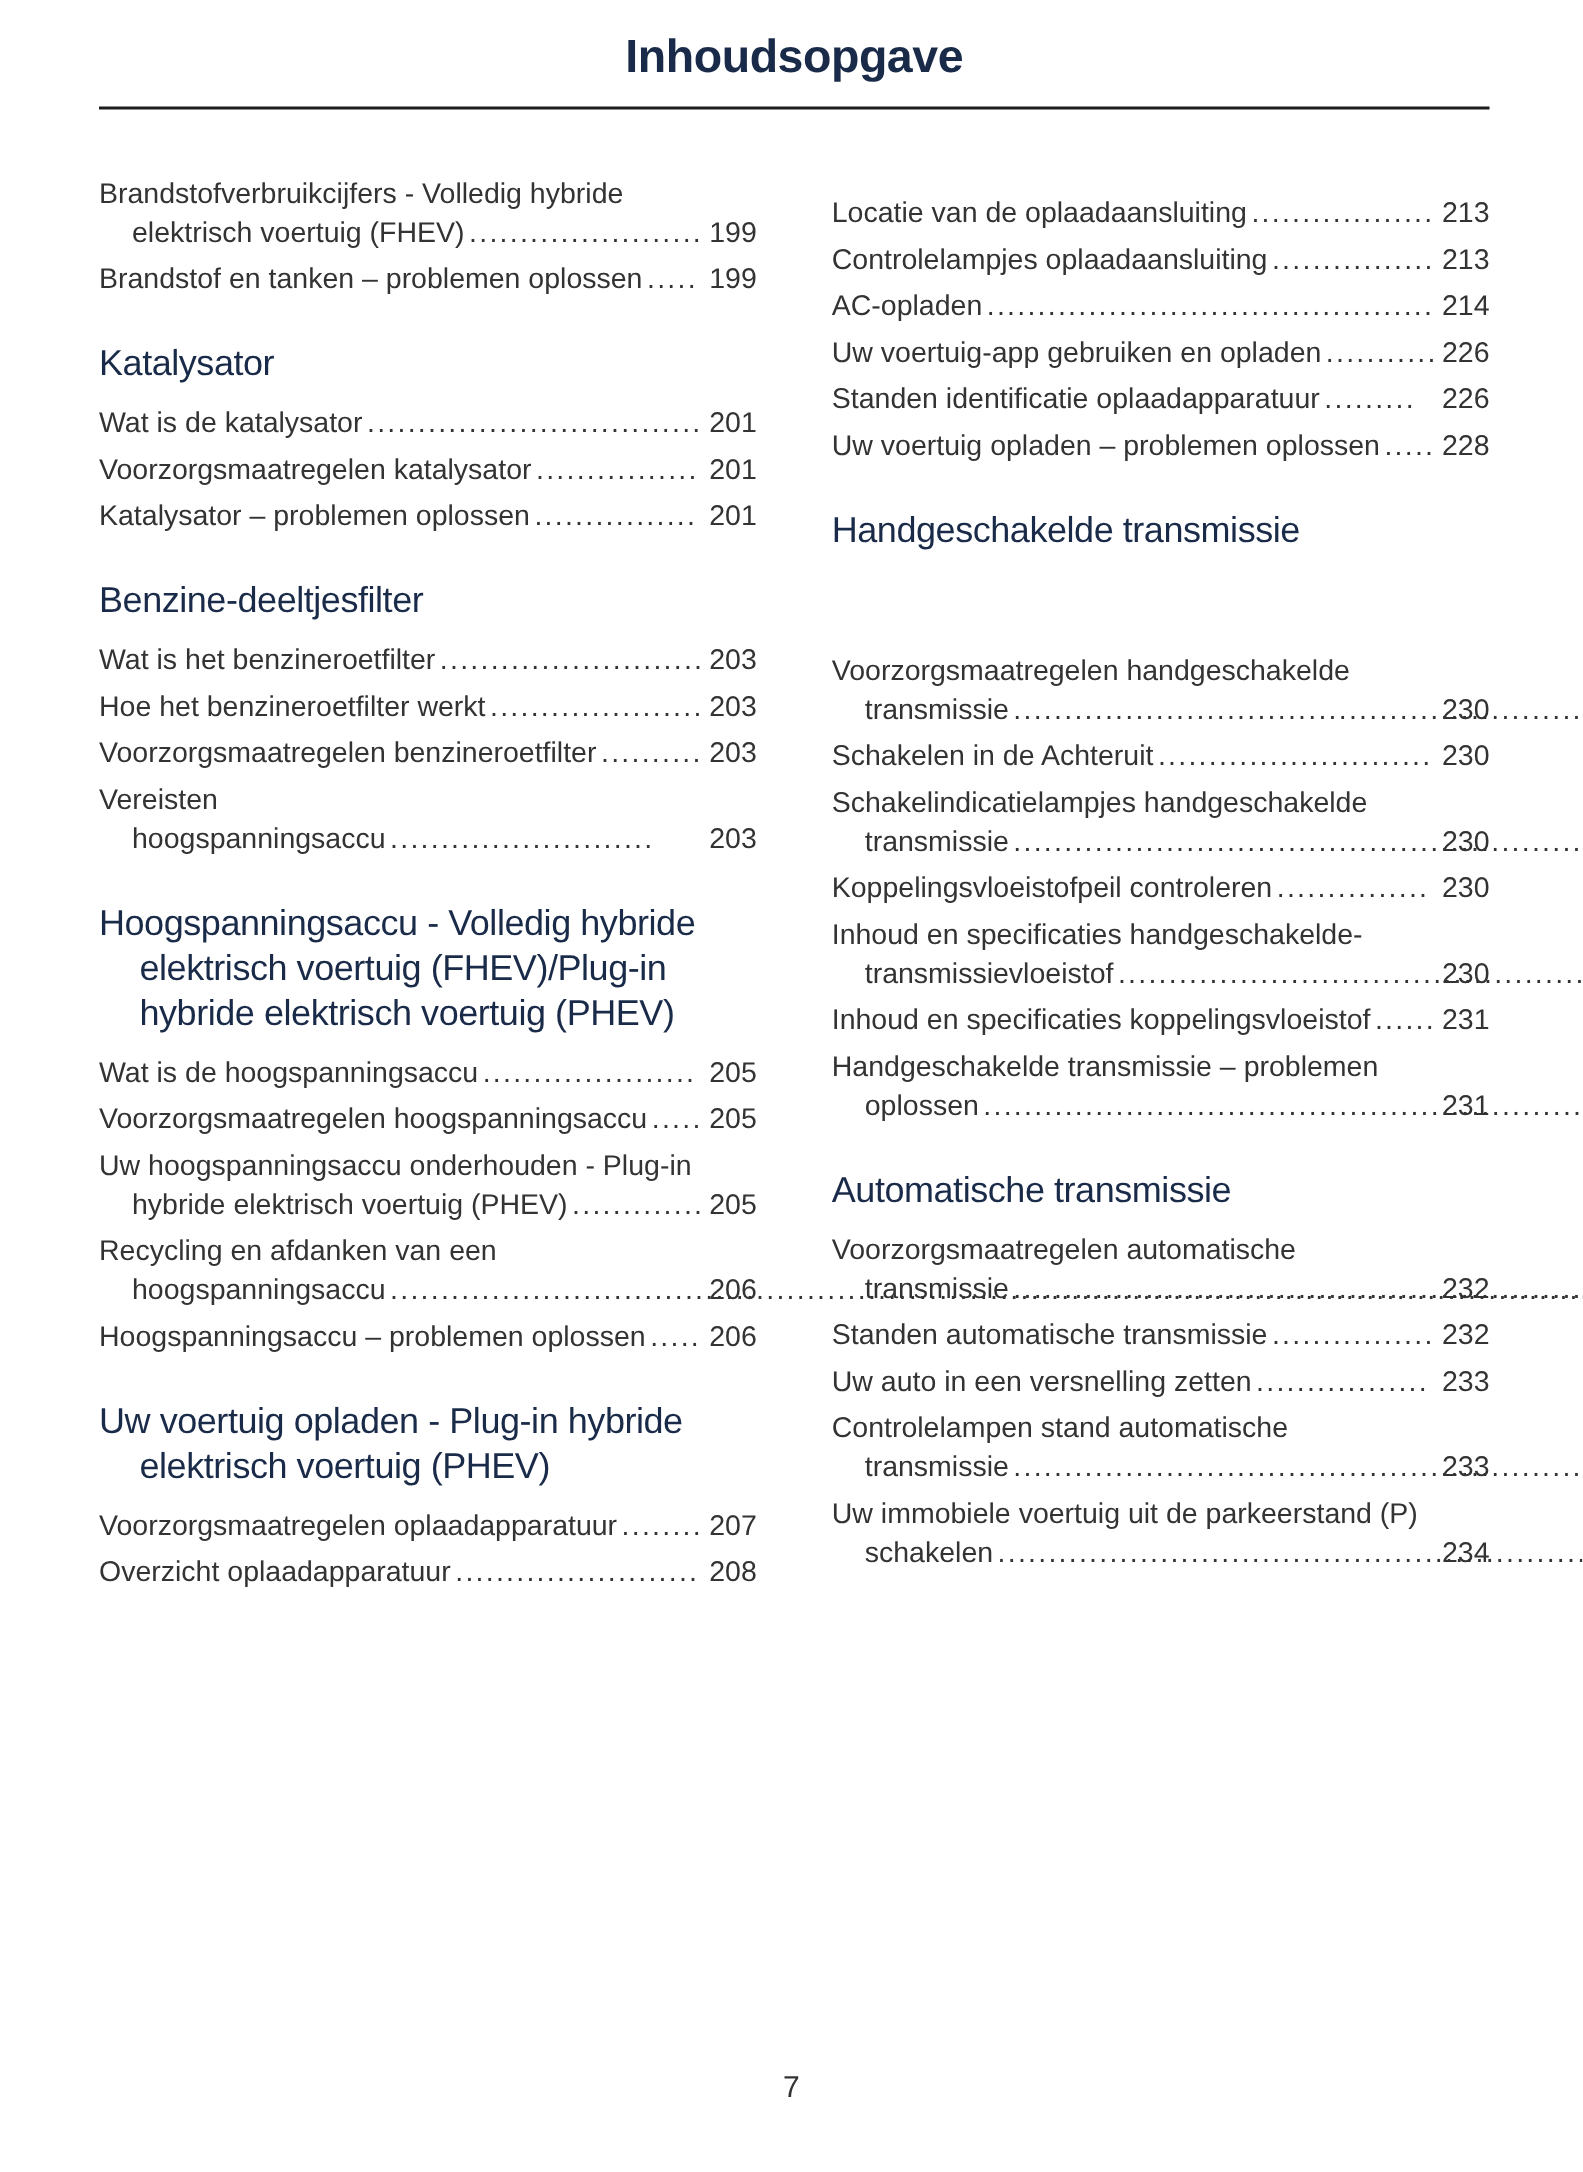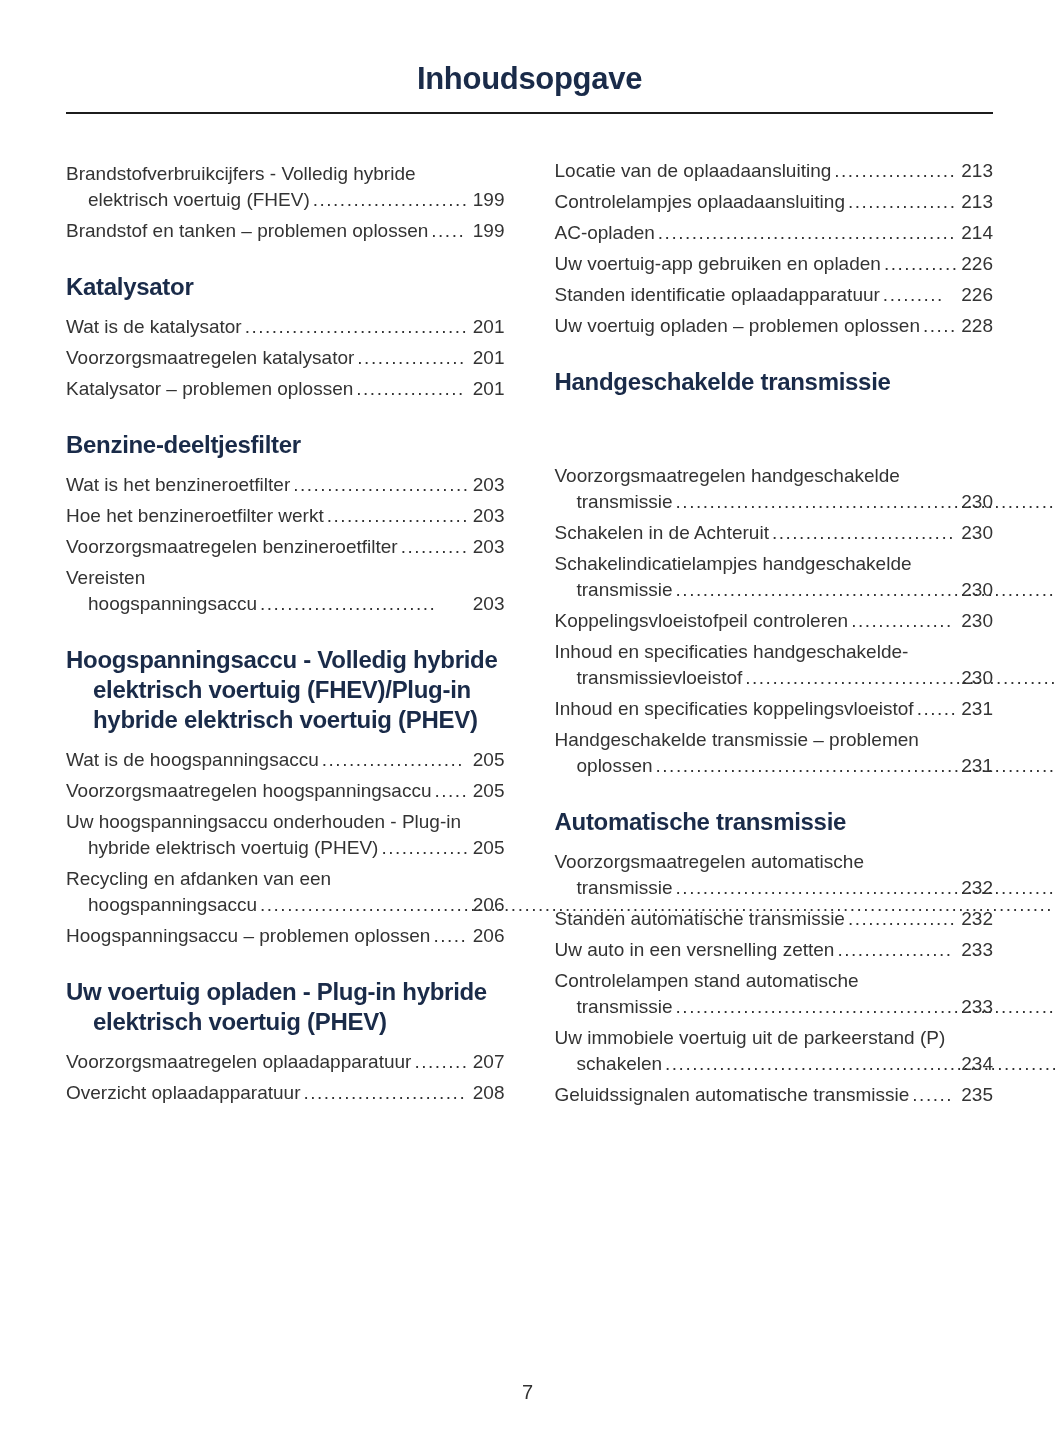--- a/index.html
+++ b/index.html
@@ -7,21 +7,21 @@
     padding: 0;
     background: #ffffff;
     font-family: "Liberation Sans", "DejaVu Sans", sans-serif;
   }
   .page {
     position: relative;
     width: 1055px;
     height: 1448px;
     background: #ffffff;
     box-sizing: border-box;
-    padding: 61px 62px 0 66px;
+    padding: 20px 62px 0 66px;
     overflow: hidden;
   }
   
   .page-title {
     margin: 0;
     text-align: center;
     font-size: 31px;
     font-weight: 700;
     letter-spacing: -0.3px;
     color: #1a2b49;
@@ -39,21 +39,21 @@
     margin-top: 44px;
     align-items: center;
   }
   .col {
     flex: 1 1 0;
     min-width: 0;
   }
   
   .toc-heading {
     font-size: 24px;
-    font-weight: 700;
+    font-weight: 400;
     letter-spacing: -0.3px;
     line-height: 30px;
     color: #1a2b49;
     margin: 28px 0 12px 0;
     padding-left: 27px;
     text-indent: -27px;
   }
   .toc-heading.spaced {
     margin-bottom: 66px;
   }
@@ -251,24 +251,20 @@
           <span class="entry-page">233</span>
         </div>
         <div class="toc-entry">
           <div class="entry-body"><span class="entry-text">Controlelampen stand automatische transmissie</span><span class="entry-dots" aria-hidden="true">............................................................................................................................................................................................................................................................................................................</span></div>
           <span class="entry-page">233</span>
         </div>
         <div class="toc-entry">
           <div class="entry-body"><span class="entry-text">Uw immobiele voertuig uit de parkeerstand (P) schakelen</span><span class="entry-dots" aria-hidden="true">............................................................................................................................................................................................................................................................................................................</span></div>
           <span class="entry-page">234</span>
         </div>
-        <div class="toc-entry">
-          <div class="entry-body"><span class="entry-text">Geluidssignalen automatische transmissie</span><span class="entry-dots" aria-hidden="true">......</span></div>
-          <span class="entry-page">235</span>
-        </div>
       </div>
   </main>
 
   <footer class="page-footer">
     <span class="page-number">7</span>
   </footer>
 
 </div>
 
 </body></html>

